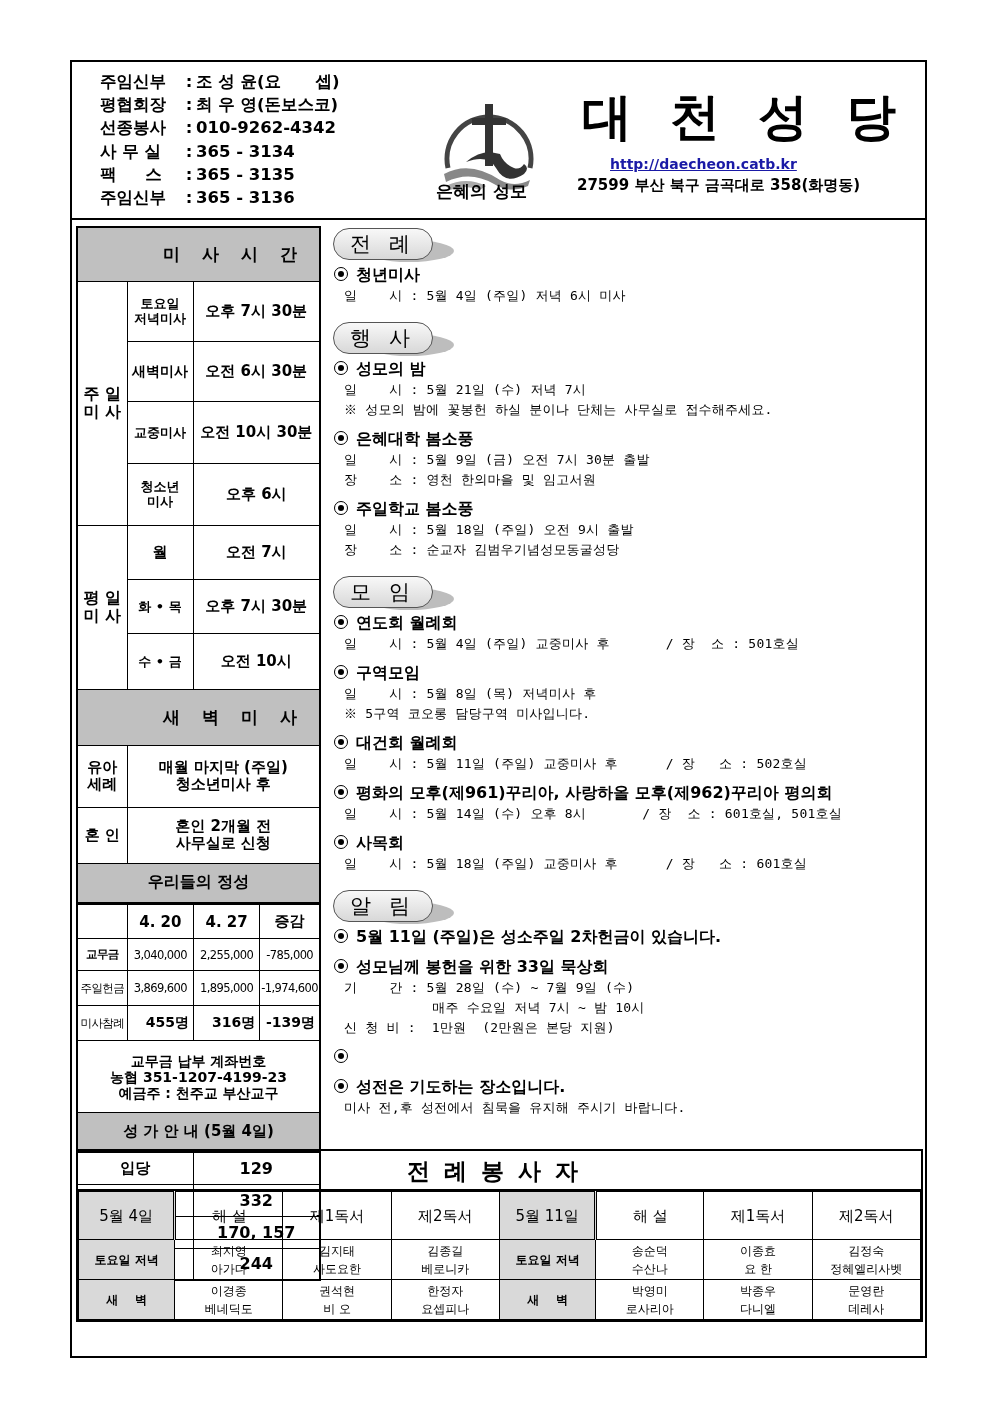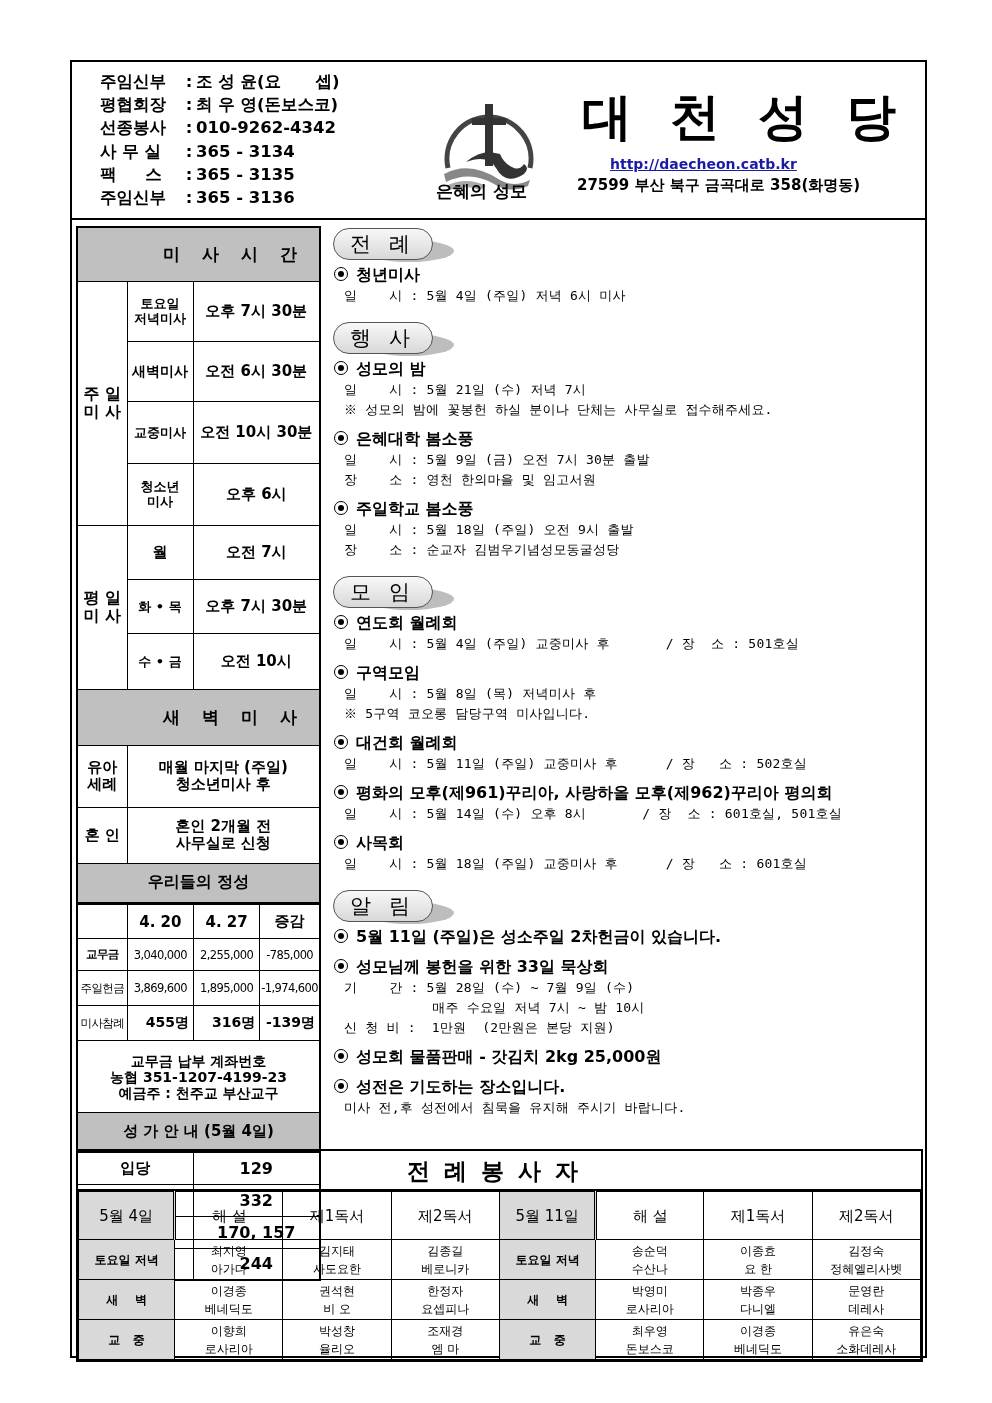--- a/index.html
+++ b/index.html
@@ -251,21 +251,21 @@
         <div class="pill-shadow"></div>
         <div class="pill">알림</div>
       </div>
       <div class="item-title"><span class="bullet"></span><span>5월 11일 (주일)은 성소주일 2차헌금이 있습니다.</span></div>
       <div class="gap"></div>
       <div class="item-title"><span class="bullet"></span><span>성모님께 봉헌을 위한 33일 묵상회</span></div>
       <div class="detail">기    간 : 5월 28일 (수) ~ 7월 9일 (수)</div>
       <div class="detail">           매주 수요일 저녁 7시 ~ 밤 10시</div>
       <div class="detail">신 청 비 :  1만원  (2만원은 본당 지원)</div>
       <div class="gap"></div>
-      <div class="item-title"><span class="bullet"></span><span>성모회 물품판매 - 갓김치 2kg 25,000원</span></div>
+      <div class="item-title"><span class="bullet"></span></div>
       <div class="gap"></div>
       <div class="item-title"><span class="bullet"></span><span>성전은 기도하는 장소입니다.</span></div>
       <div class="detail">미사 전,후 성전에서 침묵을 유지해 주시기 바랍니다.</div>
       <div class="gap"></div>
       <div style="height:6px"></div>
     </div>
 
   <div class="bottom">
     <div class="bt-title">전례봉사자</div>
     <table class="bt">
@@ -305,32 +305,16 @@
             <td style="white-space:pre-line">한정자
 요셉피나</td>
             <td class="rlbl" style="white-space:pre">새    벽</td>
             <td style="white-space:pre-line">박영미
 로사리아</td>
             <td style="white-space:pre-line">박종우
 다니엘</td>
             <td style="white-space:pre-line">문영란
 데레사</td>
           </tr>
-          <tr>
-            <td class="rlbl" style="white-space:pre">교   중</td>
-            <td style="white-space:pre-line">이향희
-로사리아</td>
-            <td style="white-space:pre-line">박성창
-율리오</td>
-            <td style="white-space:pre-line">조재경
-엠 마</td>
-            <td class="rlbl" style="white-space:pre">교   중</td>
-            <td style="white-space:pre-line">최우영
-돈보스코</td>
-            <td style="white-space:pre-line">이경종
-베네딕도</td>
-            <td style="white-space:pre-line">유은숙
-소화데레사</td>
-          </tr>
         </tbody>
     </table>
   </div>
 </div>
 
 </body></html>

